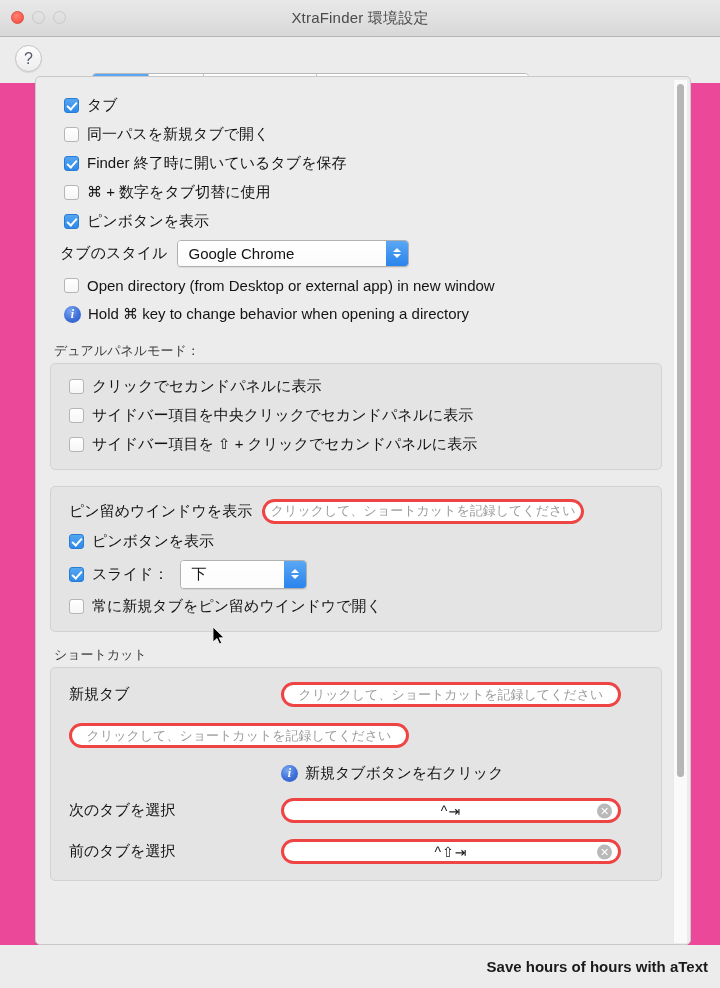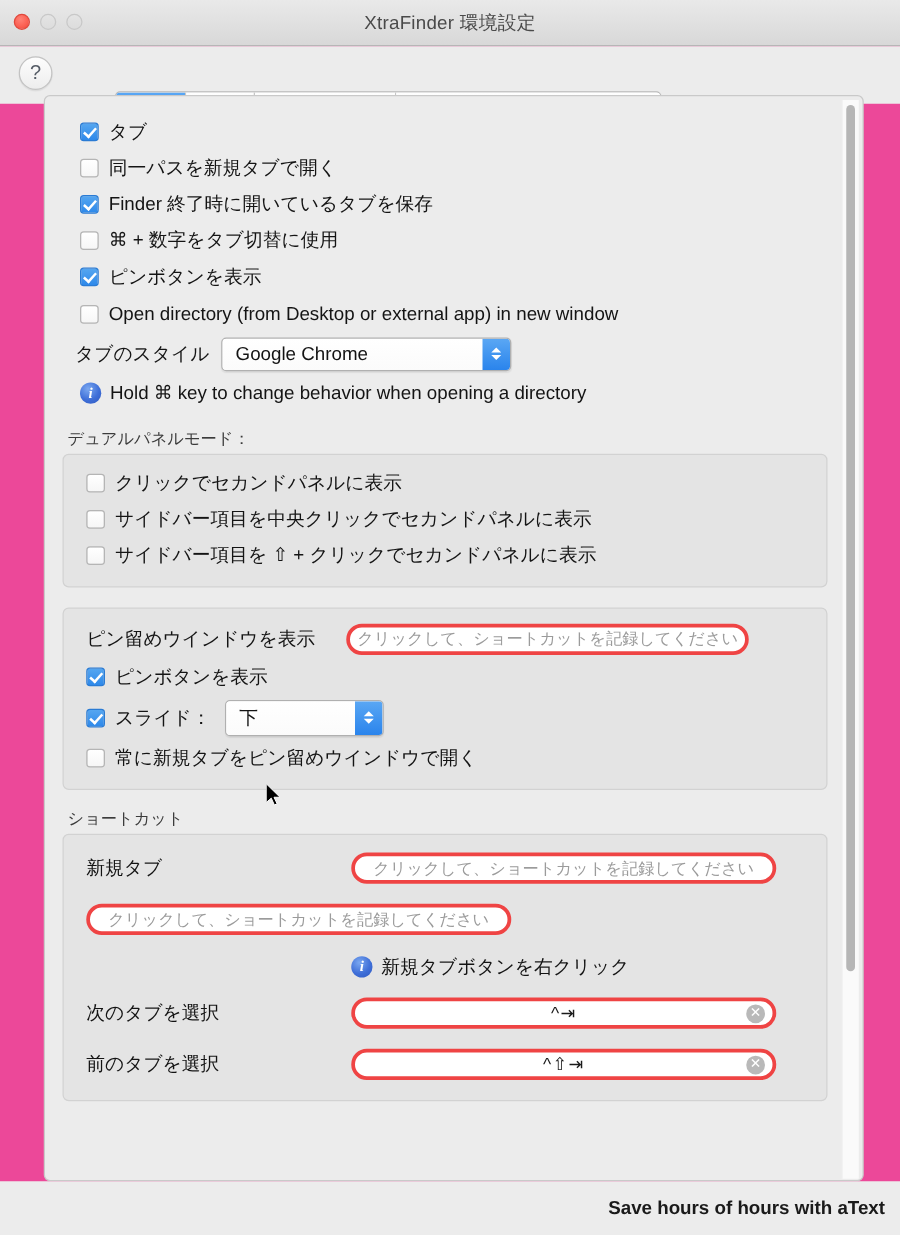--- a/index.html
+++ b/index.html
@@ -401,35 +401,35 @@
       </div>
       <div class="row pad-l">
         <div class="cb off"></div>
         <div class="lbl">⌘ + 数字をタブ切替に使用</div>
       </div>
       <div class="row pad-l">
         <div class="cb on"></div>
         <div class="lbl">ピンボタンを表示</div>
       </div>
 
-      <div class="row pad-l" style="height:30px;">
-        <div class="cb off"></div>
-        <div class="lbl en">Open directory (from Desktop or external app) in new window</div>
-      </div>
-
       <div class="row" style="height:34px; padding-left:24px;">
         <div class="lbl" style="margin-right:10px;">タブのスタイル</div>
         <div class="popup" style="width:230px;">
           <div class="val" style="flex:1;">Google Chrome</div>
           <div class="stepper">
             <div class="chev up"></div>
             <div class="chev dn"></div>
           </div>
         </div>
       </div>
+
+      <div class="row pad-l" style="height:30px;">
+        <div class="cb off"></div>
+        <div class="lbl en">Open directory (from Desktop or external app) in new window</div>
+      </div>
       <div class="row pad-l" style="height:28px;">
         <div class="info-icon">i</div>
         <div class="lbl en">Hold ⌘ key to change behavior when opening a directory</div>
       </div>
 
       <div style="height:14px;"></div>
       <div class="group-label">デュアルパネルモード：</div>
       <div class="groupbox">
         <div class="row" style="padding-left:18px;">
           <div class="cb off"></div>
@@ -440,21 +440,21 @@
           <div class="lbl">サイドバー項目を中央クリックでセカンドパネルに表示</div>
         </div>
         <div class="row" style="padding-left:18px;">
           <div class="cb off"></div>
           <div class="lbl">サイドバー項目を ⇧ + クリックでセカンドパネルに表示</div>
         </div>
       </div>
 
       <div style="height:16px;"></div>
       <div class="groupbox">
-        <div class="row" style="padding-left:18px; height:32px;gap:15px;">
+        <div class="row" style="padding-left:18px; height:32px;">
           <div class="lbl" style="margin-right:10px;">ピン留めウインドウを表示</div>
           <div class="recorder" style="width:322px;">
             <span class="ph">クリックして、ショートカットを記録してください</span>
           </div>
         </div>
         <div class="row" style="padding-left:18px;">
           <div class="cb on"></div>
           <div class="lbl">ピンボタンを表示</div>
         </div>
         <div class="row" style="padding-left:18px; height:36px;">

